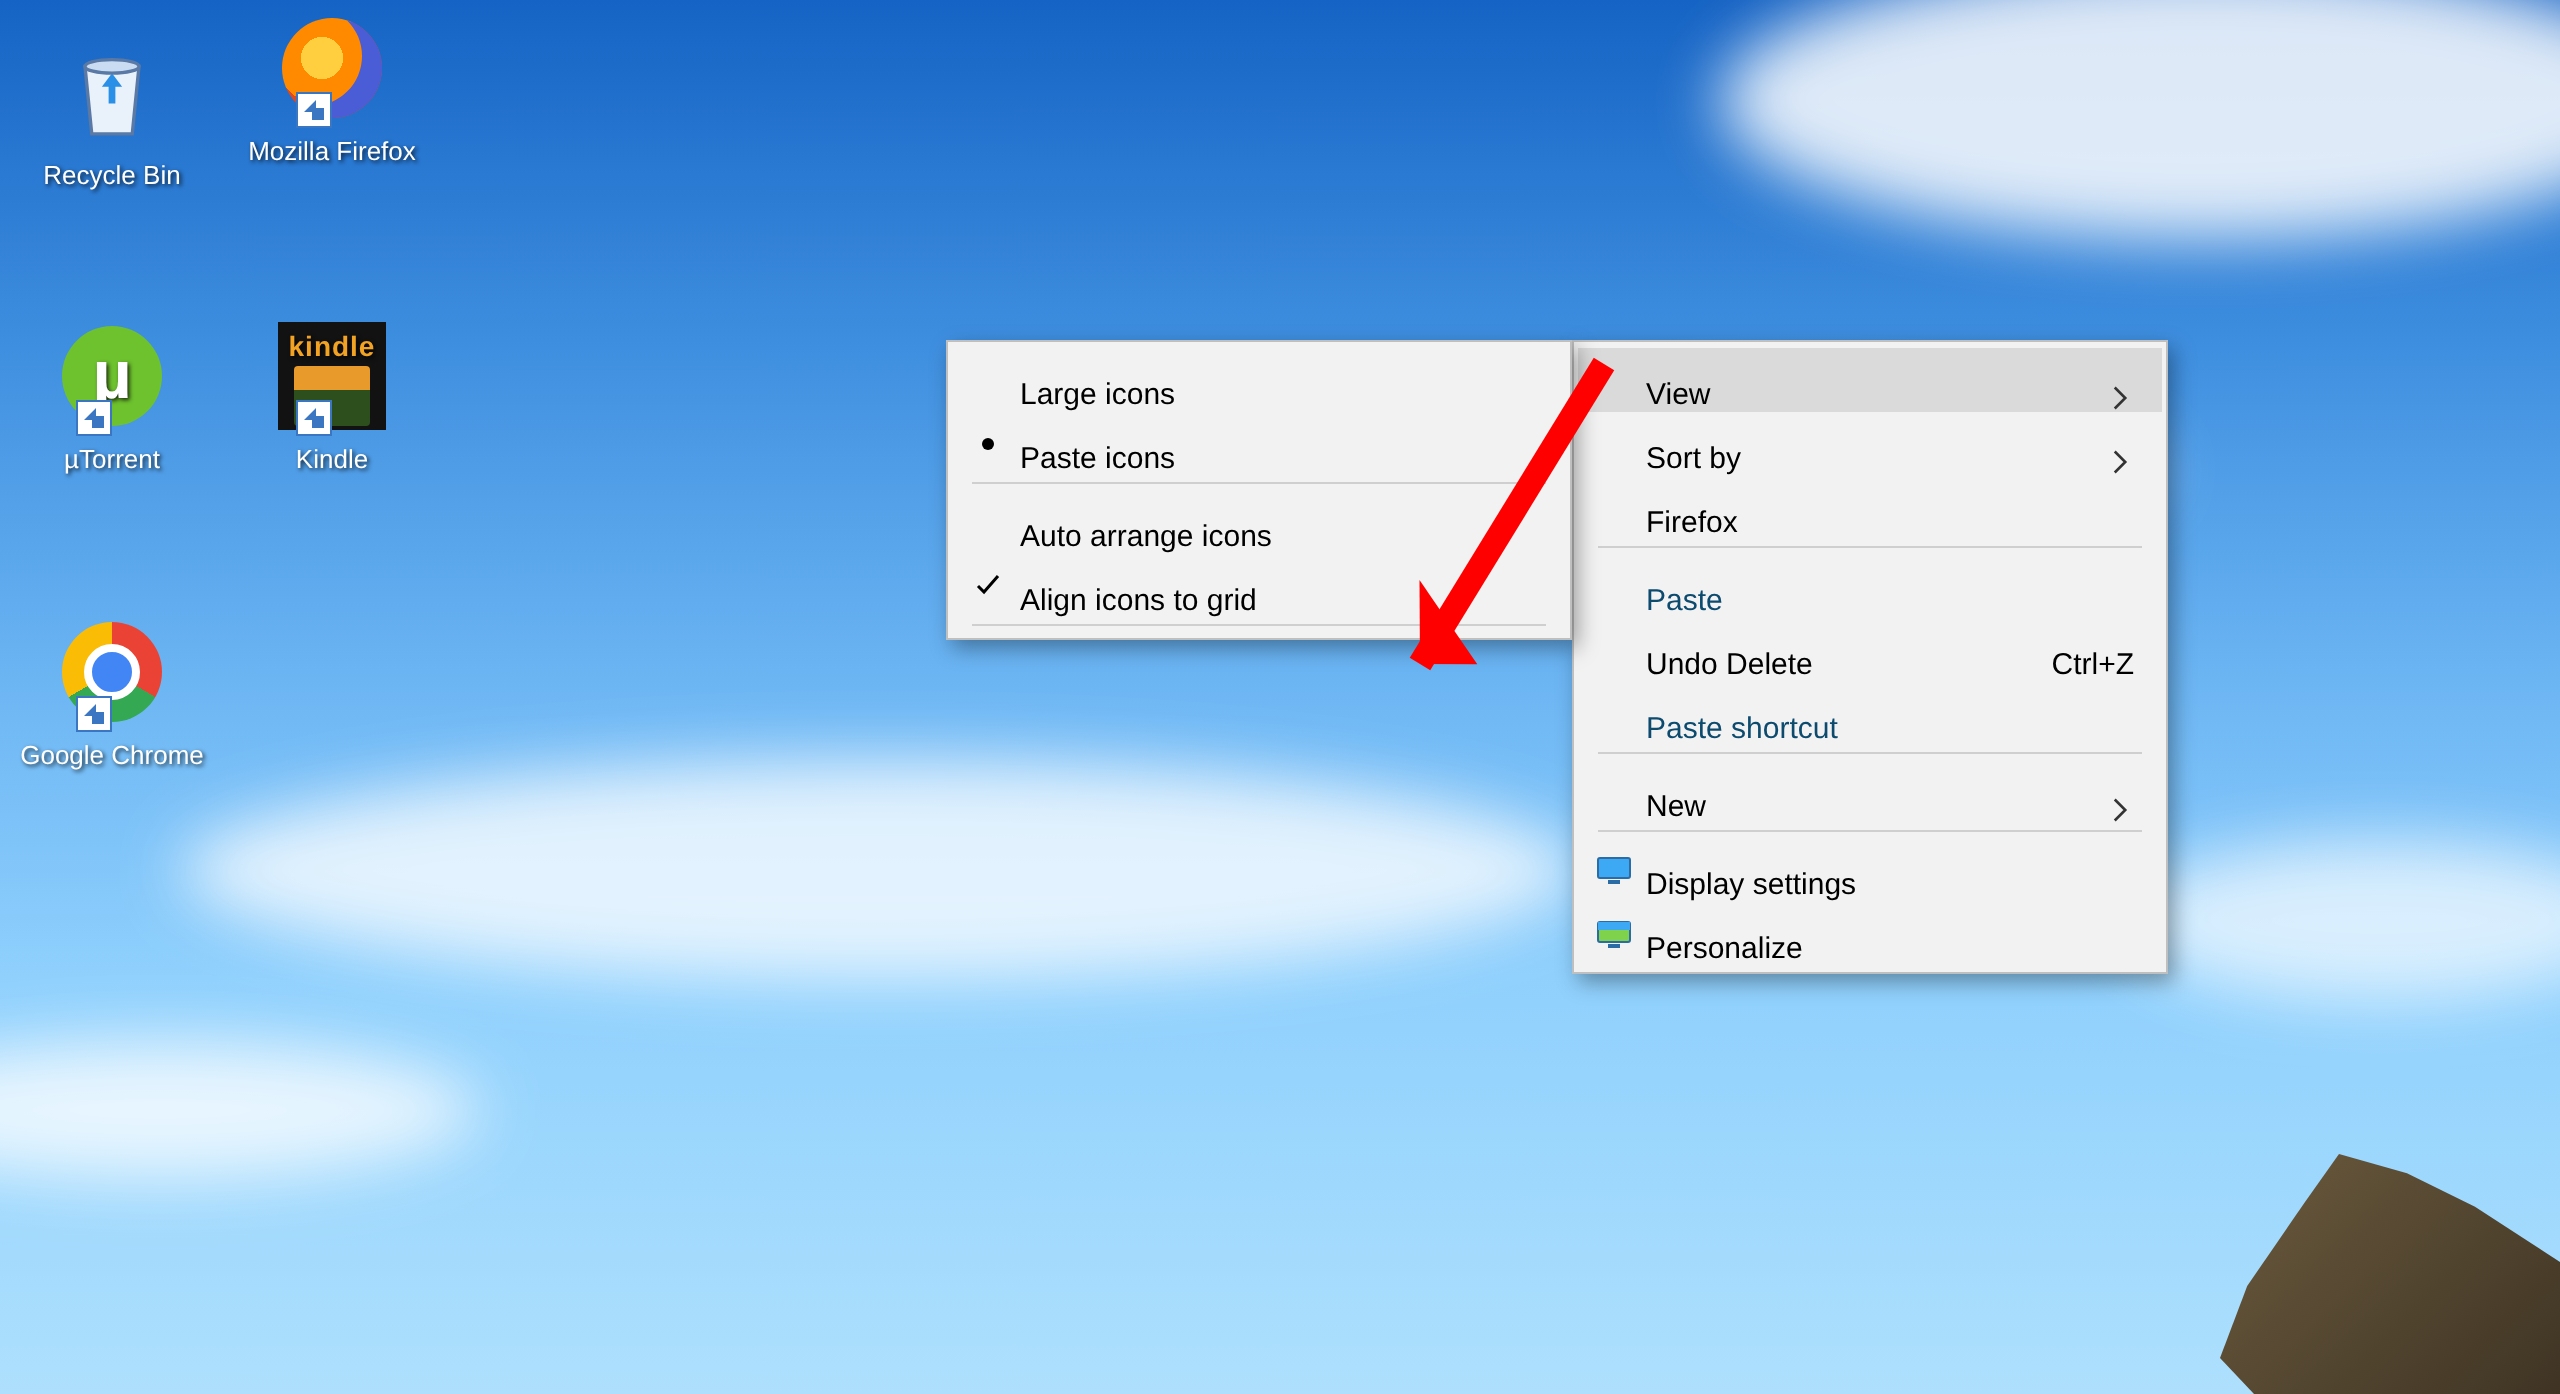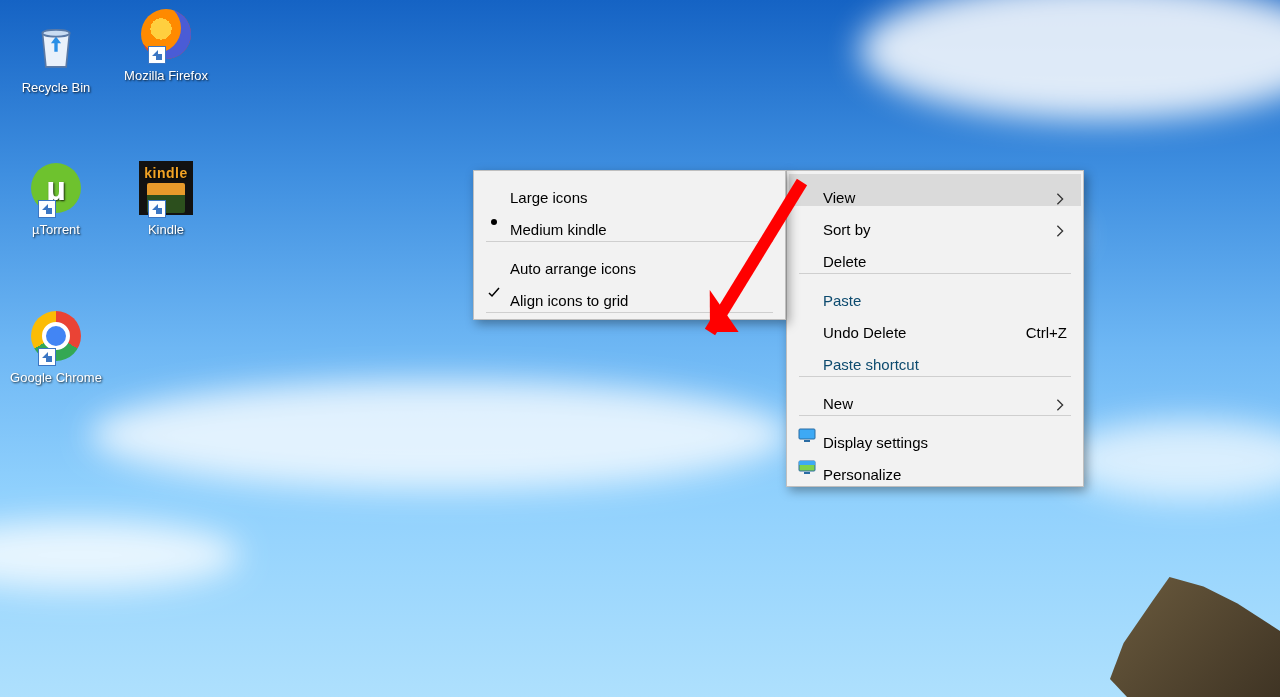--- a/index.html
+++ b/index.html
@@ -217,21 +217,21 @@
   </div>
   <div class="item">
     <span>Sort by</span>
     <span class="chevron">
         <svg viewBox="0 0 16 16">
           <path d="M5 2l6 6-6 6" fill="none" stroke="#333" stroke-width="1.5"></path>
         </svg>
       </span>
   </div>
   <div class="item">
-    <span>Delete</span>
+    <span>Firefox</span>
   </div>
   <div class="sep"></div>
   <div class="item disabled">
     <span>Paste</span>
   </div>
   <div class="item">
     <span>Undo Delete</span>
     <span class="shortcut">Ctrl+Z</span>
   </div>
   <div class="item disabled">
@@ -273,21 +273,21 @@
 </div>
 
 <div class="menu menu-sub">
   <div class="item">
     <span>Large icons</span>
   </div>
   <div class="item">
     <span class="mark">
         <span class="dot"></span>
       </span>
-    <span>Medium kindle</span>
+    <span>Paste icons</span>
   </div>
   <div class="sep"></div>
   <div class="item">
     <span>Auto arrange icons</span>
   </div>
   <div class="item">
     <span class="mark">
         <svg viewBox="0 0 16 16">
           <path d="M3 8l3 3 7-8" fill="none" stroke="#000" stroke-width="1.5"></path>
         </svg>

